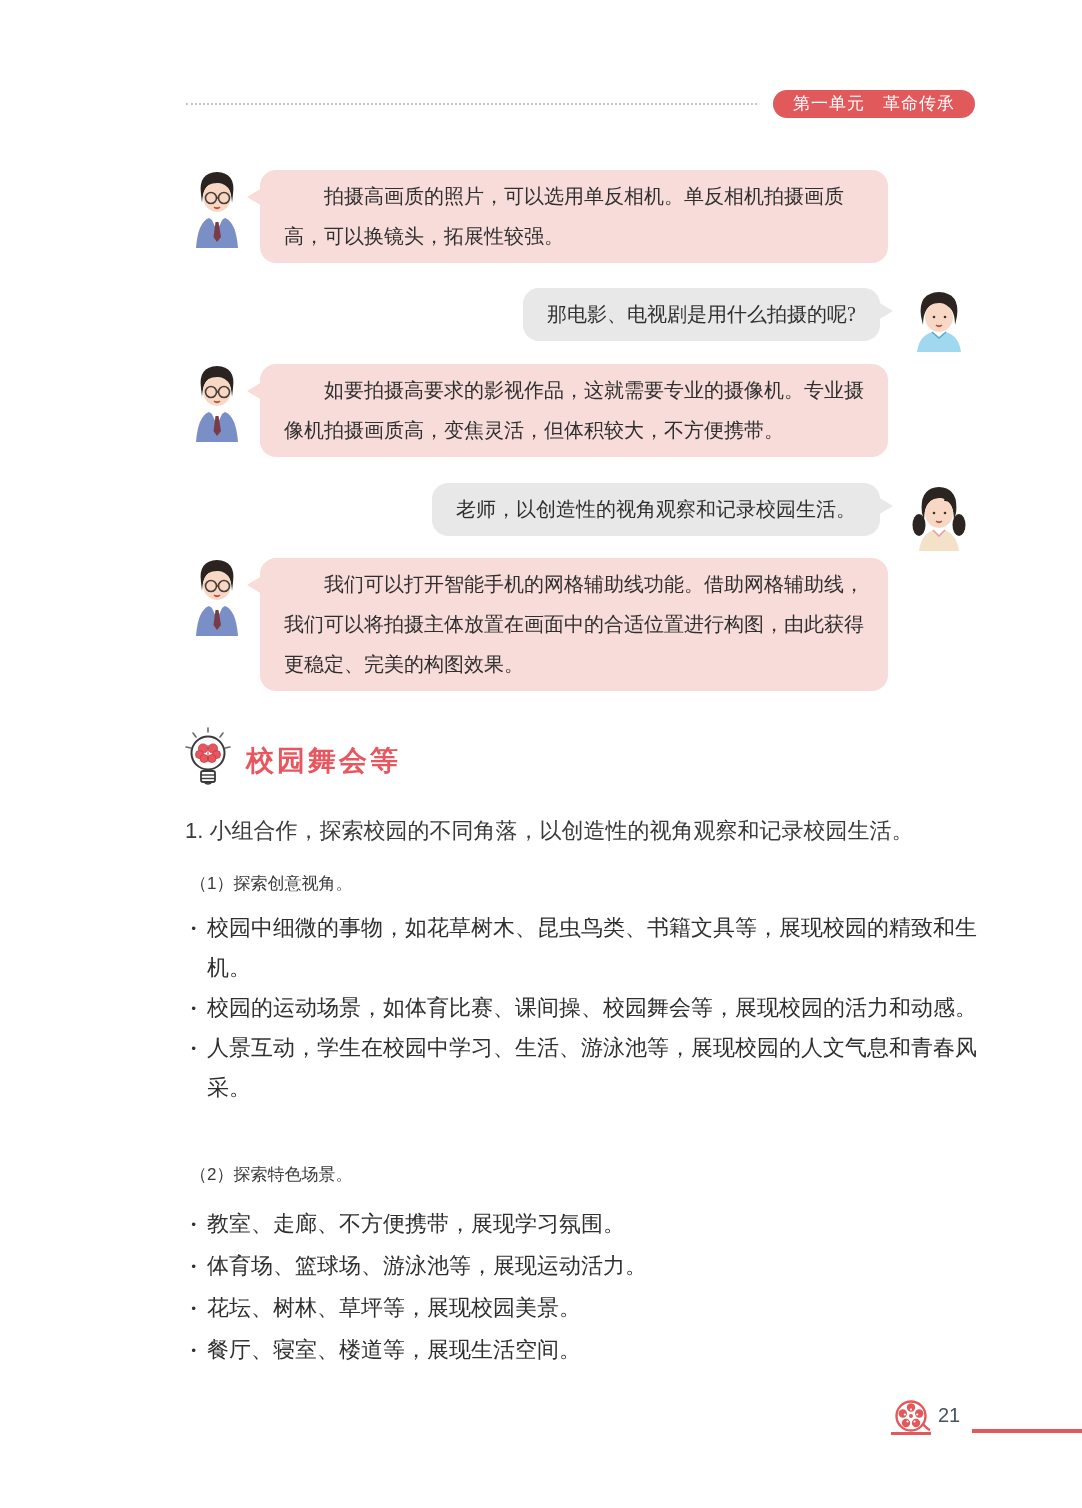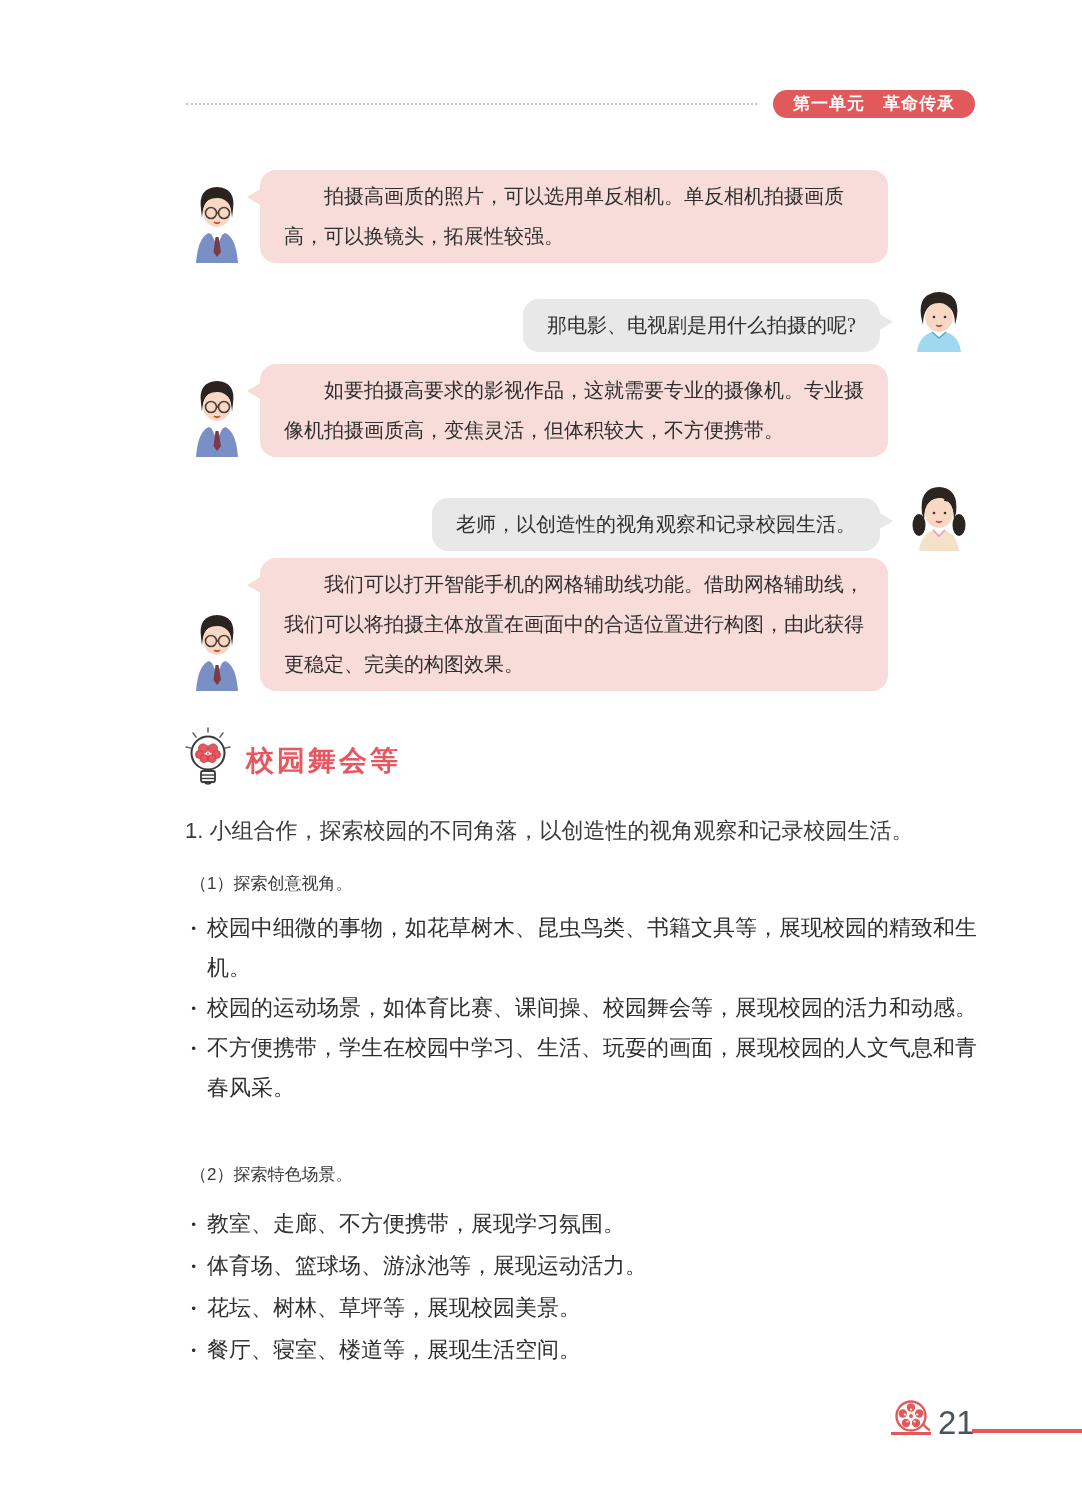--- a/index.html
+++ b/index.html
@@ -11,27 +11,27 @@
     overflow:hidden;
     font-family:"Liberation Sans", sans-serif;
     color:#3a3a3a;
   }
 
   
   .header { position:absolute; left:186px; right:107px; top:90px; height:28px;
             display:flex; align-items:center; }
   .dotted-rule { flex:1; height:0; border-top:2px dotted #c6c6c6; margin-right:16px; }
   .unit-badge {
-    background:#e2595c; color:#ffffff; font-weight:bold; font-size:17px;
+    background:#e2595c; color:#ffffff; font-weight:normal; font-size:17px;
     line-height:28px; padding:0 20px; border-radius:14px; white-space:nowrap;
     letter-spacing:1px;
   }
 
   
-  .chat-row { position:absolute; display:flex; align-items:flex-end; }
+  .chat-row { position:absolute; display:flex; align-items:flex-start; }
   .row-left  { left:188px; }
   .row-right { right:112px; flex-direction:row; justify-content:flex-end; }
   .avatar { flex:0 0 auto; }
   .avatar svg { display:block; }
   .bubble {
     position:relative; font-family:"Liberation Serif", serif;
     font-size:20px; line-height:40px; color:#2f2f2f;
     padding:6px 24px 7px 24px; border-radius:16px;
   }
   .bubble-pink { background:#f8dcda; margin-left:14px; width:628px; text-indent:2em; }
@@ -58,21 +58,21 @@
   .bullet-list { position:absolute; left:185px; right:90px; list-style:none;
                  font-family:"Liberation Serif", serif; font-size:22px; color:#2f2f2f; }
   .ul1 { top:908px; } .ul2 { top:1204px; }
   .bullet-list li { position:relative; padding-left:22px; line-height:40px; }
   .ul2 li { margin-bottom:2px; }
   .bullet-list li::before { content:"·"; position:absolute; left:5px; top:0; font-weight:bold; }
 
   
   .footer-reel { position:absolute; left:893px; top:1398px; }
   .reel-underline { position:absolute; left:891px; top:1432px; width:40px; height:3px; background:#e2595c; }
-  .page-number { position:absolute; left:938px; top:1404px; font-size:33px; color:#4a545c; }
+  .page-number { position:absolute; left:938px; top:1404px; font-size:20px; color:#4a545c; }
   .footer-line { position:absolute; left:972px; right:0; top:1429px; height:4px; background:#e2595c; }
 </style>
 </head>
 <body>
 
 <div class="page">
 
   <div class="header">
     <div class="dotted-rule"></div>
     <div class="unit-badge">第一单元　革命传承</div>
@@ -194,21 +194,21 @@
     </span>
     <span class="section-title">校园舞会等</span>
   </div>
 
   <p class="para-1">1. 小组合作，探索校园的不同角落，以创造性的视角观察和记录校园生活。</p>
 
   <p class="sub-title sub1">（1）探索创意视角。</p>
   <ul class="bullet-list ul1">
     <li>校园中细微的事物，如花草树木、昆虫鸟类、书籍文具等，展现校园的精致和生机。</li>
     <li>校园的运动场景，如体育比赛、课间操、校园舞会等，展现校园的活力和动感。</li>
-    <li>不方便携带，学生在校园中学习、生活、玩耍的画面，展现校园的人文气息和青春风采。</li>
+    <li>人景互动，学生在校园中学习、生活、游泳池等，展现校园的人文气息和青春风采。</li>
   </ul>
 
   <p class="sub-title sub2">（2）探索特色场景。</p>
   <ul class="bullet-list ul2">
     <li>教室、走廊、不方便携带，展现学习氛围。</li>
     <li>体育场、篮球场、游泳池等，展现运动活力。</li>
     <li>花坛、树林、草坪等，展现校园美景。</li>
     <li>餐厅、寝室、楼道等，展现生活空间。</li>
   </ul>
 

